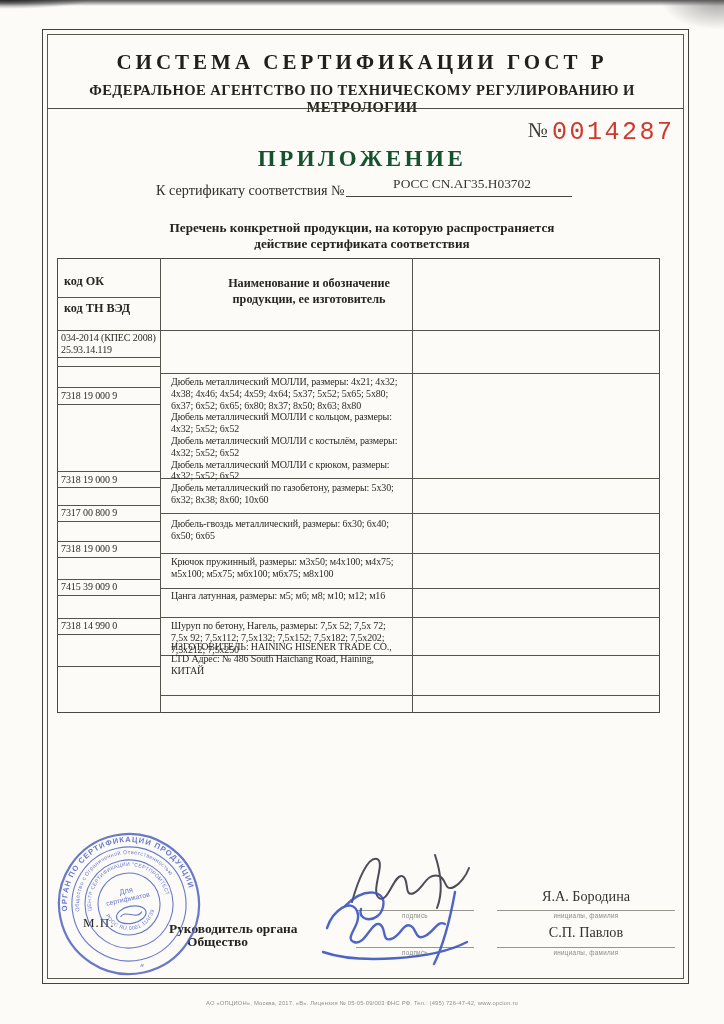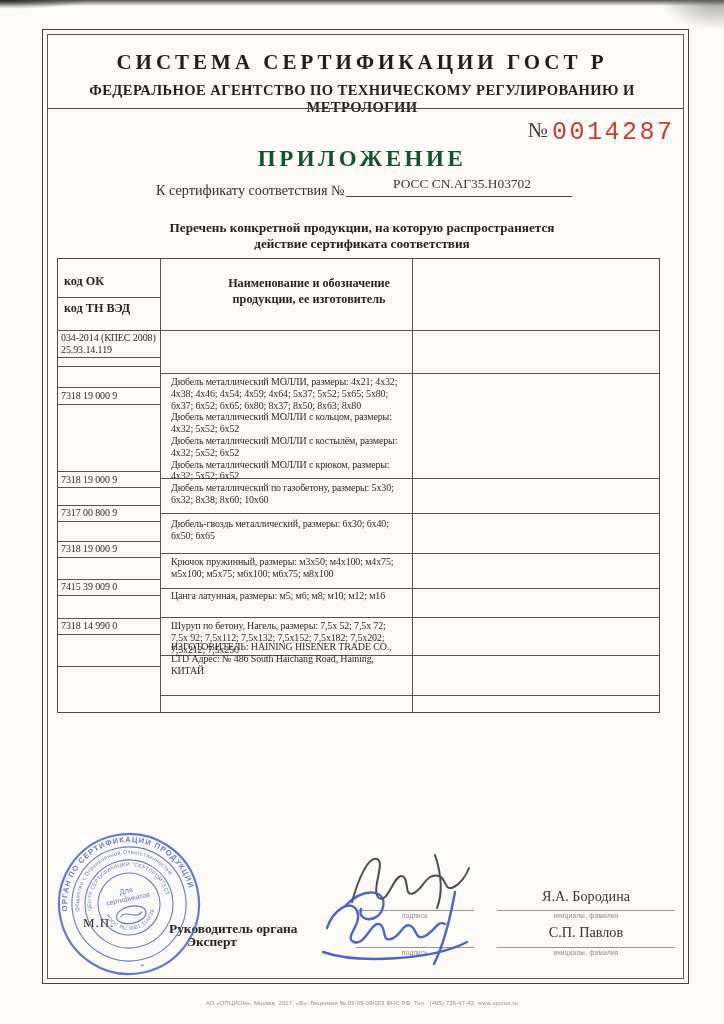--- a/index.html
+++ b/index.html
@@ -132,21 +132,21 @@
 м5х100; м5х75; м6х100; м6х75; м8х100</div>
   <div class="abs prod pre" style="top:590px;">Цанга латунная, размеры: м5; м6; м8; м10; м12; м16</div>
   <div class="abs prod pre" style="top:620px;">Шуруп по бетону, Нагель, размеры: 7,5х 52; 7,5х 72;
 7,5х 92; 7,5х112; 7,5х132; 7,5х152; 7,5х182; 7,5х202;
 7,5х212; 7,5х250</div>
   <div class="abs prod pre" style="top:628px;margin-top:13px;">ИЗГОТОВИТЕЛЬ: HAINING HISENER TRADE CO.,
 LTD Адрес: № 486 South Haichang Road, Haining,
 КИТАЙ</div>
 
   <div class="abs role" style="left:169px;top:901px;margin-top:20px;">Руководитель органа</div>
-  <div class="abs role" style="left:187px;top:934px;">Эксперт</div>
+  <div class="abs role" style="left:187px;top:934px;">Общество</div>
 
   <div class="abs sigline" style="left:356px;top:910px;width:118px;"></div>
   <div class="abs cap" style="left:356px;top:912px;width:118px;">подпись</div>
   <div class="abs sigline" style="left:497px;top:910px;width:178px;"></div>
   <div class="abs cap" style="left:497px;top:912px;width:178px;">инициалы, фамилия</div>
   <div class="abs name" style="left:497px;top:888px;width:178px;">Я.А. Бородина</div>
 
   <div class="abs sigline" style="left:356px;top:947px;width:118px;"></div>
   <div class="abs cap" style="left:356px;top:949px;width:118px;">подпись</div>
   <div class="abs sigline" style="left:497px;top:947px;width:178px;"></div>

